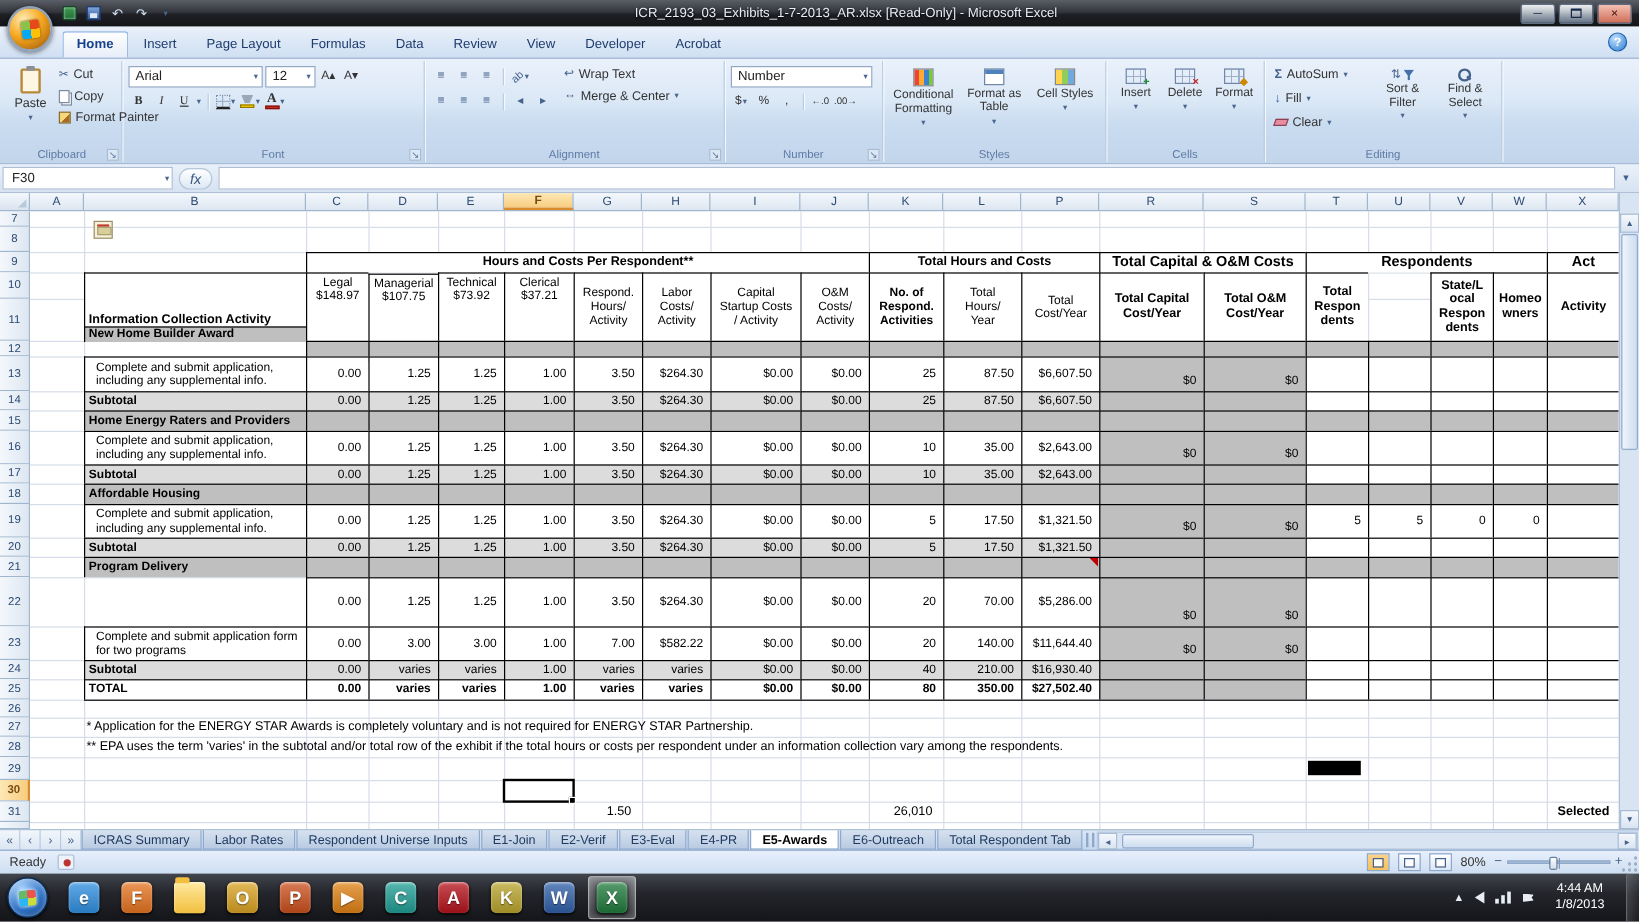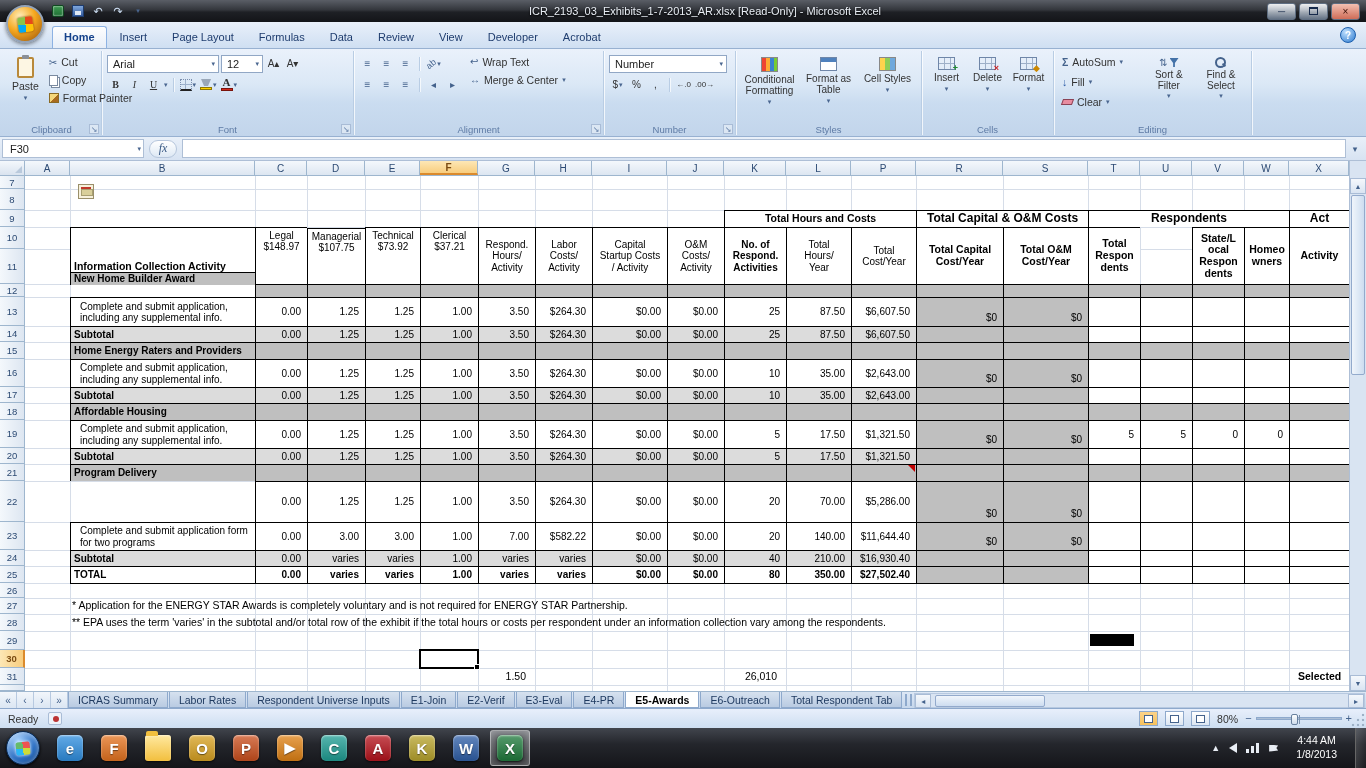--- a/index.html
+++ b/index.html
@@ -96,21 +96,21 @@
 .ic-mag::before{content:"";position:absolute;left:0;top:0;width:7px;height:7px;border:2px solid #44628c;border-radius:50%}
 .ic-mag::after{content:"";position:absolute;left:7px;top:7px;width:4px;height:2px;background:#44628c;transform:rotate(45deg)}
 .ic-eraser{width:11px;height:6px;background:#e88ca0;border:1px solid #8a4356;transform:skewX(-20deg)}
 .ic-funnel{width:9px;height:9px;background:#4472a8;clip-path:polygon(0 0,100% 0,60% 55%,60% 100%,40% 100%,40% 55%)}
 
 
 #fbar{position:absolute;left:0;top:137px;width:100%;height:24px;
  background:linear-gradient(#e9f0f9,#d7e3f2);border-bottom:1px solid #aebfd6;display:flex;align-items:center;padding:2px}
 #namebox{width:142px;height:19px;background:#fff;border:1px solid #aebfd6;display:flex;align-items:center;padding:0 2px 0 7px;font-size:11px}
 #fxbtn{width:28px;height:18px;margin:0 5px;border:1px solid #b6c6dc;border-radius:9px;
- background:linear-gradient(#fff,#dde8f4);font-style:italic;font-family:Liberation Serif, serif;
+ background:linear-gradient(#fff,#dde8f4);font-style:italic;font-family:Liberation Sans, sans-serif;
  display:flex;align-items:center;justify-content:center;font-size:12px;color:#3a5a85}
 #finput{flex:1;height:19px;background:#fff;border:1px solid #aebfd6;font-size:11px;padding-left:4px}
 #fexpand{width:18px;height:19px;display:flex;align-items:center;justify-content:center;color:#44628c;font-size:9px}
 
 
 #colheads{position:absolute;left:0;top:161px;width:1349px;height:15px;
  background:linear-gradient(#f4f8fc,#dde6f1);border-bottom:1px solid #9eb6ce;z-index:5}
 #corner{position:absolute;left:0;top:0;width:25px;height:14px;border-right:1px solid #9eb6ce;
  background:linear-gradient(#f4f8fc,#d9e3ef)}
 #corner::after{content:"";position:absolute;right:2px;bottom:2px;width:0;height:0;
@@ -605,20 +605,21 @@
       <div class="rowhead" style="top: 346px; height: 28px;">23</div>
       <div class="rowhead" style="top: 374px; height: 16px;">24</div>
       <div class="rowhead" style="top: 390px; height: 17px;">25</div>
       <div class="rowhead" style="top: 407px; height: 15px;">26</div>
       <div class="rowhead" style="top: 422px; height: 16px;">27</div>
       <div class="rowhead" style="top: 438px; height: 17px;">28</div>
       <div class="rowhead" style="top: 455px; height: 19px;">29</div>
       <div class="rowhead selhead" style="top: 474px; height: 18px;">30</div>
       <div class="rowhead" style="top: 492px; height: 17px;">31</div>
       <div class="rowhead" style="top: 509px; height: 6px;"></div>
+      <div class="cell tc k-gh" style="left: 255px; top: 34px; width: 469px; height: 17px;">Hours and Costs Per Respondent**</div>
       <div class="cell tc k-gh" style="left: 724px; top: 34px; width: 192px; height: 17px;">Total Hours and Costs</div>
       <div class="cell tc k-ghl" style="left: 916px; top: 34px; width: 172px; height: 17px;">Total Capital &amp; O&amp;M Costs</div>
       <div class="cell tc k-ghl" style="left: 1088px; top: 34px; width: 201px; height: 17px;">Respondents</div>
       <div class="cell tc k-ghl" style="left: 1289px; top: 34px; width: 60px; height: 17px;">Act</div>
       <div class="cell tc k-hB" style="left: 70px; top: 51px; width: 185px; height: 57px;">Information Collection Activity</div>
       <div class="cell tc k-hr" style="left: 255px; top: 51px; width: 52px; height: 57px;">Legal
 $148.97</div>
       <div class="cell tc k-hr" style="left: 307px; top: 52px; width: 58px; height: 74px;">Managerial
 $107.75</div>
       <div class="cell tc k-hr" style="left: 365px; top: 51px; width: 55px; height: 57px;">Technical

